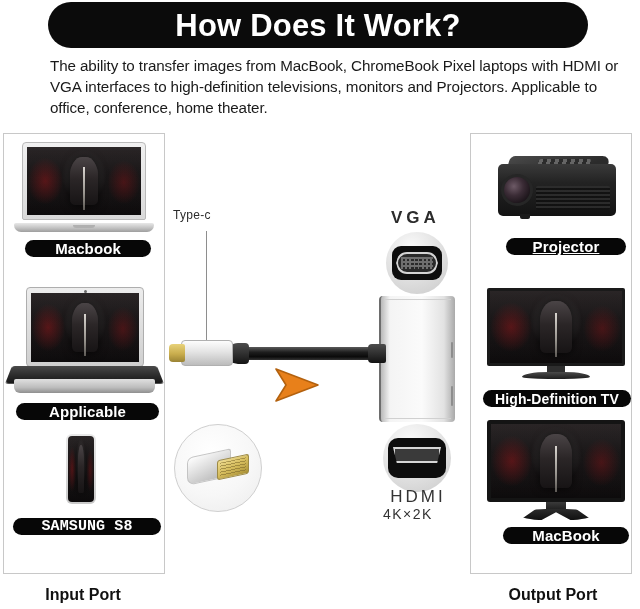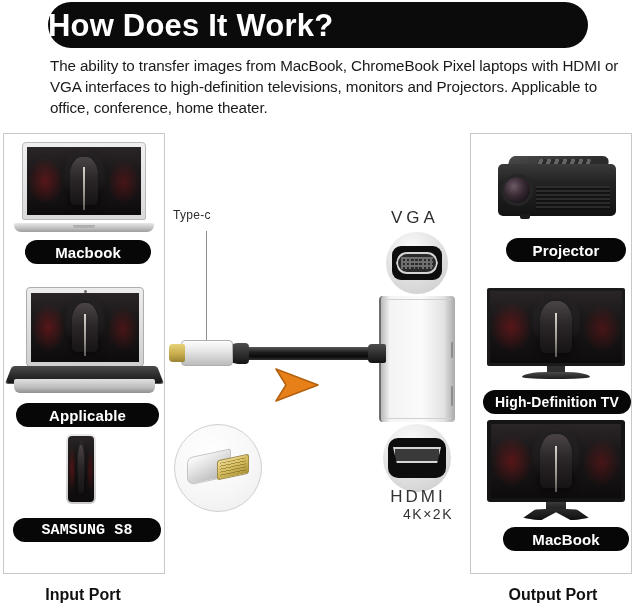--- a/index.html
+++ b/index.html
@@ -20,21 +20,21 @@
   .title-pill {
     position: absolute;
     left: 48px;
     top: 2px;
     width: 540px;
     height: 46px;
     background: #0b0b0b;
     border-radius: 23px;
     display: flex;
     align-items: center;
-    justify-content: flex-start;
+    justify-content: center;
   }
   .title-pill span {
     color: #ffffff;
     font-size: 31px;
     font-weight: bold;
     letter-spacing: 0.2px;
     line-height: 1;
   }
 
   .intro {
@@ -74,21 +74,21 @@
   .pill {
     position: absolute;
     background: #070707;
     border-radius: 16px;
     display: flex;
     align-items: center;
     justify-content: center;
     color: #fff;
     font-size: 15px;
     font-weight: 600;
-    height: 24px;
+    height: 17px;
     letter-spacing: 0.1px;
     white-space: nowrap;
   }
 
   
   .screen-art {
     background:
       radial-gradient(ellipse 28% 55% at 50% 42%, rgba(120,118,118,0.55) 0%, rgba(40,38,38,0.1) 70%),
       radial-gradient(ellipse 22% 48% at 16% 50%, rgba(150,20,24,0.55) 0%, rgba(20,10,10,0) 72%),
       radial-gradient(ellipse 20% 45% at 85% 52%, rgba(140,18,22,0.45) 0%, rgba(20,10,10,0) 72%),
@@ -249,21 +249,21 @@
     position: absolute; left: 173px; top: 208px;
     font-size: 12px; color: #2c2c2c; letter-spacing: .3px;
   }
   .typec-leader {
     position: absolute; left: 206px; top: 231px;
     width: 1px; height: 110px; background: #8e8e8e;
   }
 
   .vga-label {
     position: absolute; left: 391px; top: 208px;
-    font-size: 17px; color: #2c2c2c; letter-spacing: 4px; font-weight: 400;
+    font-size: 17px; color: #2c2c2c; letter-spacing: 4px; font-weight: 700;
   }
 
   .vga-port {
     position: absolute; left: 386px; top: 232px; width: 62px; height: 62px;
     border-radius: 50%;
     background: radial-gradient(circle at 40% 26%, #fbfbfb 0%, #e3e3e3 45%, #c9c9c9 100%);
   }
   .vga-port .bezel {
     position: absolute; left: 6px; top: 14px; width: 50px; height: 34px;
     background: #0d0d0d; border-radius: 9px;
@@ -299,21 +299,21 @@
     border: 2px solid #d6d6d6;
     box-sizing: border-box;
     clip-path: polygon(0% 0%, 100% 0%, 92% 100%, 8% 100%);
   }
   .hdmi-label {
     position: absolute; left: 383px; top: 487px; width: 70px;
     text-align: center; font-size: 17px; color: #333; letter-spacing: 3px;
   }
   .hdmi-sub {
     position: absolute; left: 383px; top: 506px; width: 70px;
-    text-align: right; font-size: 14px; color: #333; letter-spacing: 1.5px;
+    text-align: left; font-size: 14px; color: #333; letter-spacing: 1.5px;
   }
 
   .adapter-body {
     position: absolute; left: 379px; top: 296px; width: 74px; height: 126px;
     background: linear-gradient(90deg,#b9b9b9 0%,#f4f4f4 12%,#fbfbfb 55%,#e2e2e2 85%,#a9a9a9 100%);
     border-radius: 4px;
     border-left: 2px solid #6d6d6d;
   }
   .adapter-body .seam-top {
     position: absolute; left: 4px; top: 3px; right: 4px; height: 1px; background: #d0d0d0;
@@ -437,21 +437,21 @@
 <div class="panel panel-right"></div>
 
 <div class="projector">
   <div class="top"></div>
   <div class="panel-btns"></div>
   <div class="body"></div>
   <div class="vents"></div>
   <div class="lens"></div>
   <div class="foot"></div>
 </div>
-<div class="pill" style="left:506px; top:238px; width:120px;">
+<div class="pill" style="left:506px; top:238px; width:120px;text-decoration:underline;">
   <span>Projector</span>
 </div>
 
 <div class="tv">
   <div class="panel-frame">
     <div class="screen-art"></div>
   </div>
   <div class="neck"></div>
   <div class="stand"></div>
 </div>

